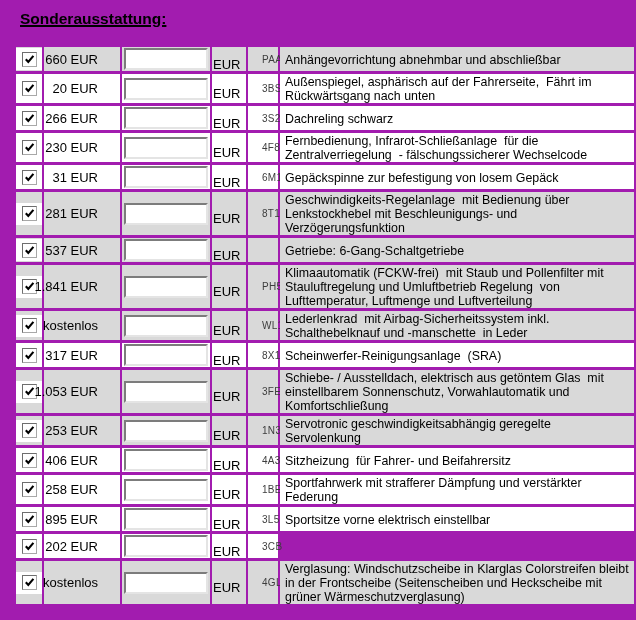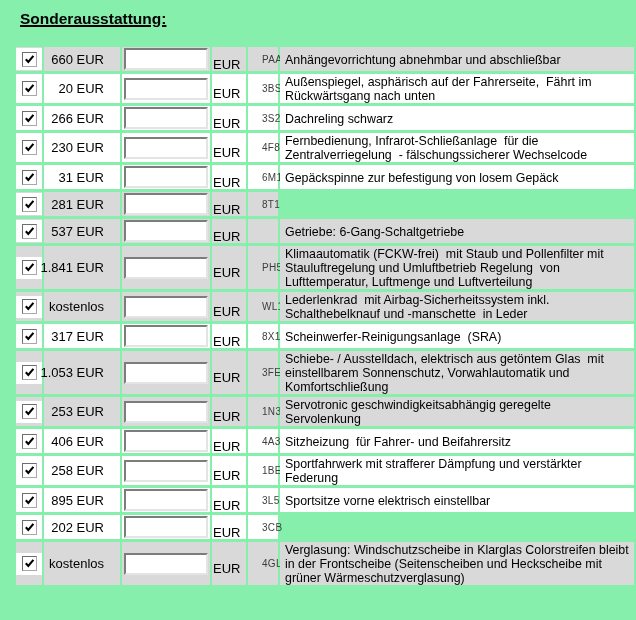--- a/index.html
+++ b/index.html
@@ -6,21 +6,21 @@
     margin: 0;
     padding: 0;
     background: #ffffff;
     font-family: "Liberation Sans", "DejaVu Sans", sans-serif;
     color: #000000;
   }
   #page {
     width: 636px;
     height: 620px;
     overflow: hidden;
-    background: #86efac;
+    background: #a21caf;
   }
   #title {
     margin: 9px 0 0 20px;
     font-size: 15.5px;
     font-weight: bold;
     line-height: 19px;
     text-decoration: underline;
     text-decoration-thickness: 2px;
   }
   #rows {
@@ -59,21 +59,21 @@
     align-items: center;
     justify-content: center;
     cursor: default;
   }
   .checkbox svg { display: block; }
 
   .cell-price {
     display: flex;
     align-items: center;
     justify-content: flex-end;
-    padding-right: 16px;
+    padding-right: 22px;
     font-size: 13px;
     white-space: nowrap;
   }
   .cell-input {
     display: flex;
     align-items: center;
   }
   .price-input {
     width: 84px;
     height: 22px;
@@ -245,20 +245,23 @@
       </div>
     </div>
     <div class="cell-price">281 EUR</div>
     <div class="cell-input">
       <input type="text" class="price-input" value="" style="">
     </div>
     <div class="cell-unit">
       <span>EUR</span>
     </div>
     <div class="cell-code">8T1</div>
+    <div class="cell-desc">
+      <span>Geschwindigkeits-Regelanlage  mit Bedienung über Lenkstockhebel mit Beschleunigungs- und Verzögerungsfunktion</span>
+    </div>
   </div>
 
   <div class="row shaded">
     <div class="cell-check">
       <div class="check-pad">
         <span class="checkbox">
           <svg width="11" height="11" viewBox="0 0 11 11">
             <path d="M1.8 5.2 L4.3 8 L9.4 1.8" fill="none" stroke="#000000" stroke-width="2.1"></path>
           </svg>
         </span>

